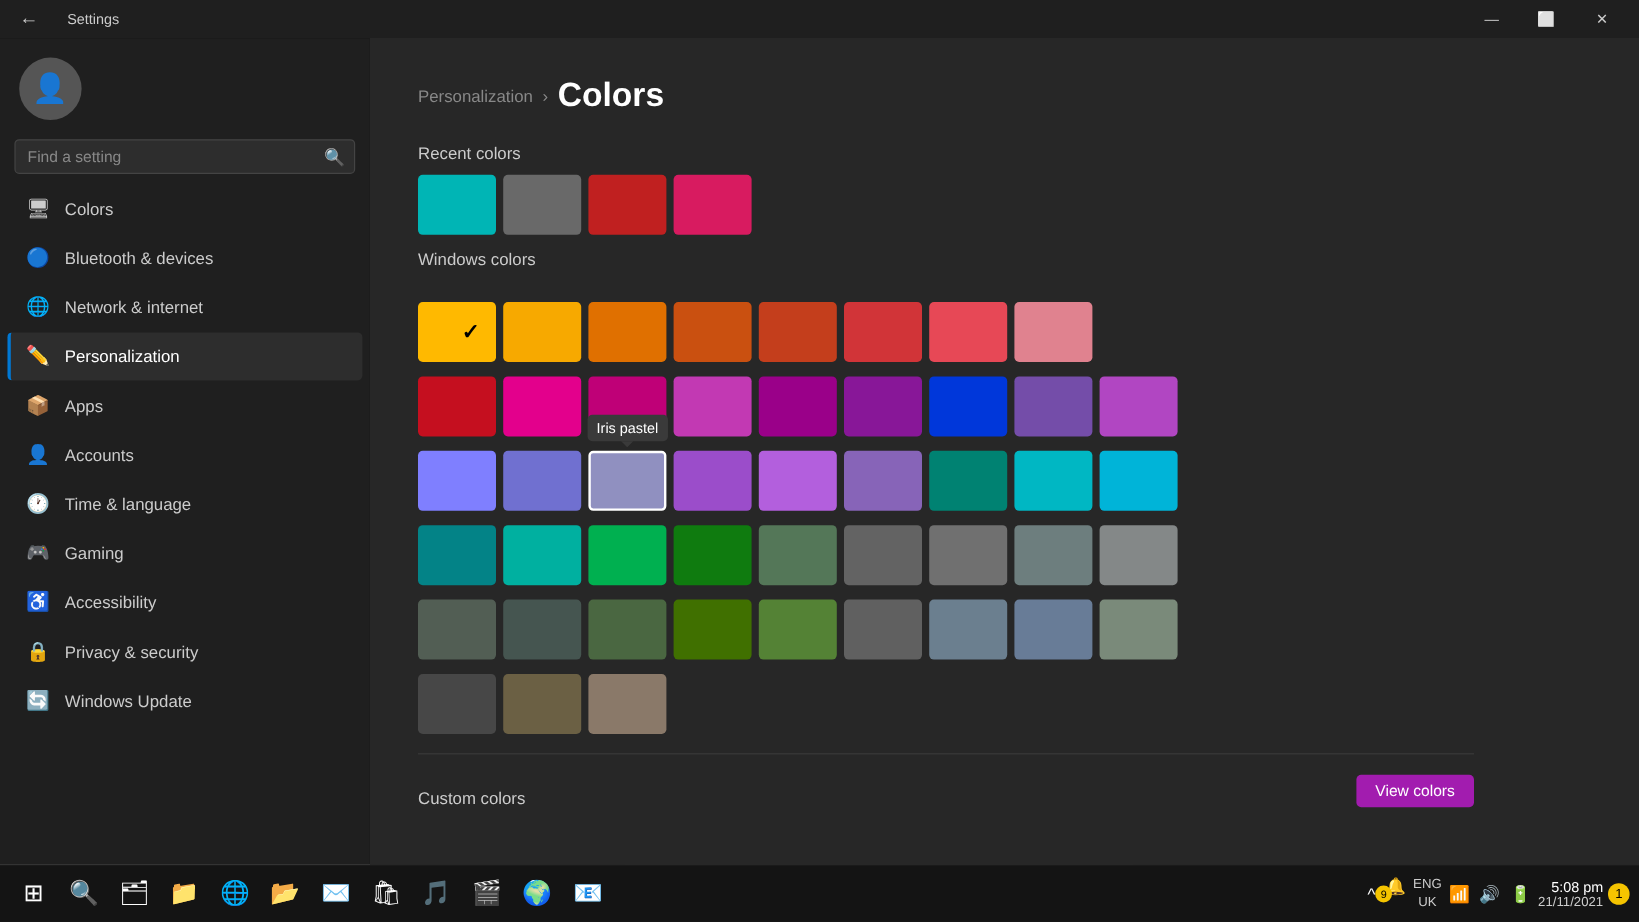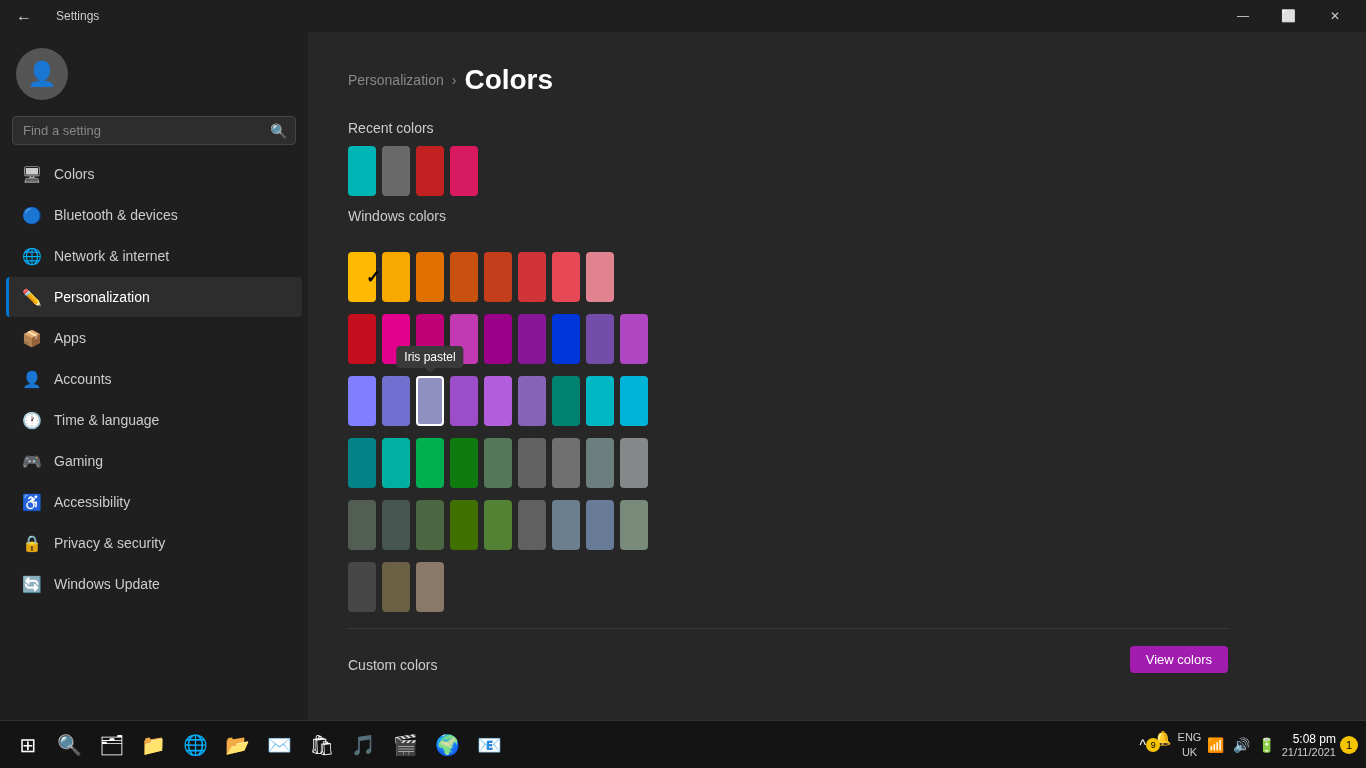--- a/index.html
+++ b/index.html
@@ -31,21 +31,21 @@
     .content { flex: 1; background: #272727; overflow-y: auto; display: flex; flex-direction: column; }
     .content-inner { padding: 32px 40px; max-width: 960px; }
     .breadcrumb { display: flex; align-items: center; gap: 8px; margin-bottom: 24px; }
     .breadcrumb-parent { font-size: 14px; color: #888; cursor: pointer; }
     .breadcrumb-sep { color: #888; font-size: 14px; }
     .breadcrumb-current { font-size: 28px; font-weight: 600; color: #fff; }
 
     
     .section-label { font-size: 14px; color: #ccc; margin-bottom: 10px; }
     .color-row { display: flex; gap: 6px; margin-bottom: 12px; flex-wrap: wrap; }
-    .color-swatch { width: 28px; height: 50px; border-radius: 4px; cursor: pointer; position: relative; display: flex; align-items: center; justify-content: center; flex-shrink: 0; padding-left: 23px; }
+    .color-swatch { width: 65px; height: 50px; border-radius: 4px; cursor: pointer; position: relative; display: flex; align-items: center; justify-content: center; flex-shrink: 0; padding-left: 23px; }
     .color-swatch.selected::after { content: '✓'; color: #000; font-size: 18px; font-weight: bold; }
     .tooltip { position: absolute; bottom: 56px; left: 50%; transform: translateX(-50%); background: #3a3a3a; color: #fff; font-size: 12px; padding: 4px 8px; border-radius: 4px; white-space: nowrap; pointer-events: none; z-index: 10; }
     .tooltip::after { content: ''; position: absolute; top: 100%; left: 50%; transform: translateX(-50%); border: 5px solid transparent; border-top-color: #3a3a3a; }
     .windows-colors-label { font-size: 14px; color: #ccc; margin-bottom: 28px; margin-top: 8px; }
     .divider { height: 1px; background: #3a3a3a; margin: 16px 0; }
 
     
     .custom-colors-row { display: flex; align-items: center; justify-content: space-between; margin-bottom: 16px; }
     .custom-colors-label { font-size: 14px; color: #ccc; margin-top: 12px; }
     .view-colors-btn { background: #a21caf; border: none; color: #fff; padding: 6px 16px; border-radius: 4px; cursor: pointer; font-size: 13px; }

